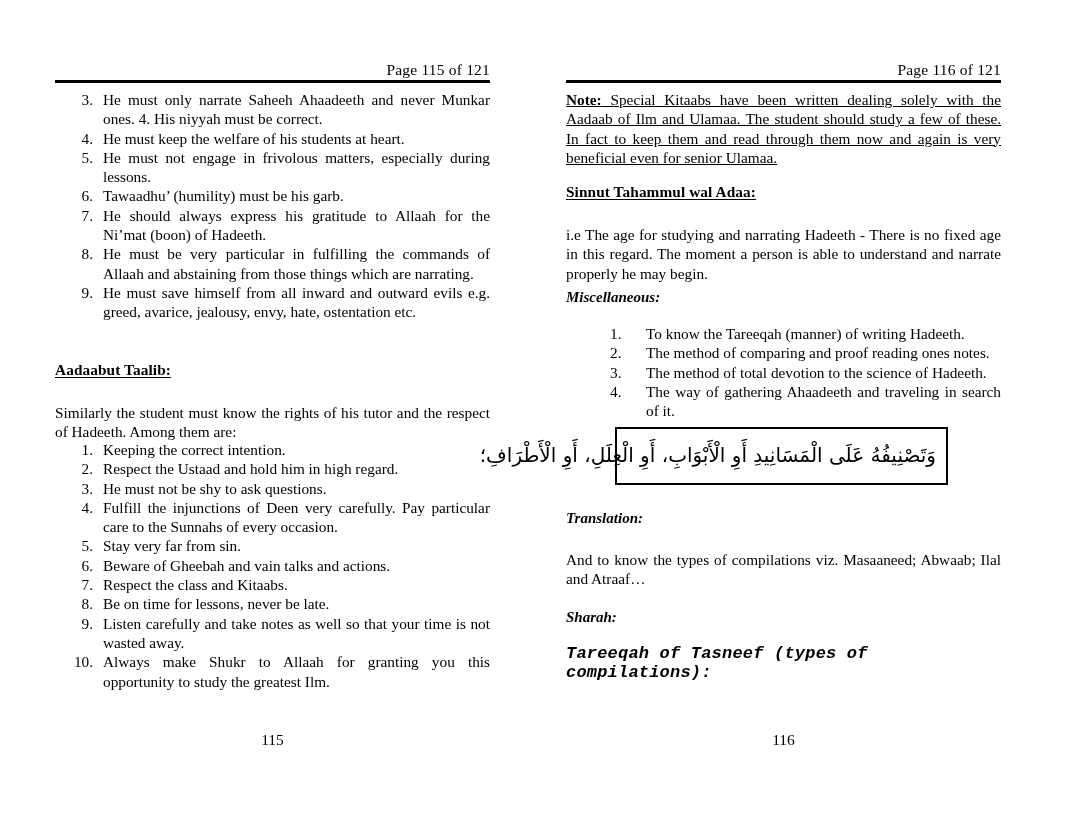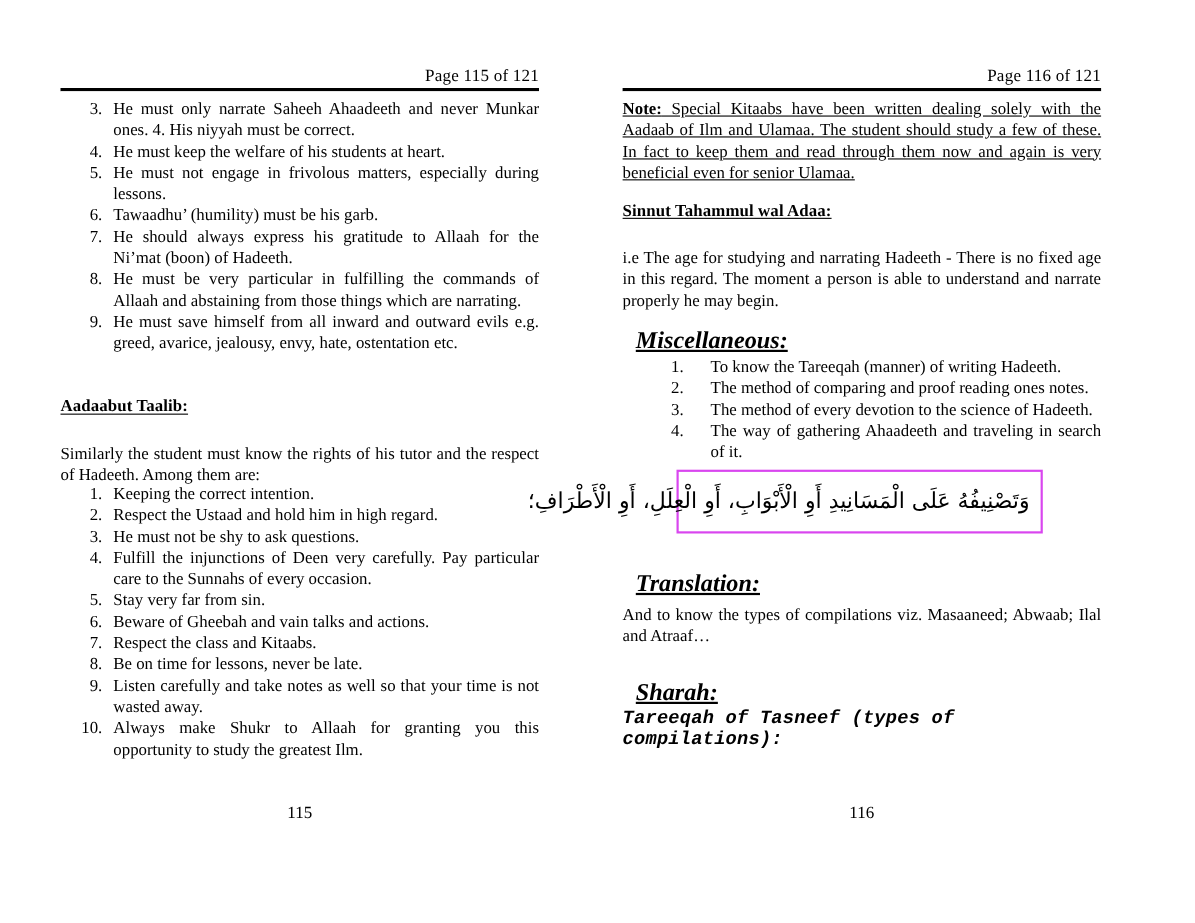--- a/index.html
+++ b/index.html
@@ -124,43 +124,42 @@
   h2.head-bold-ul {
     margin: 0;
     font-size: 15.3px;
     line-height: 19px;
     font-weight: bold;
     text-decoration: underline;
     text-underline-offset: 2px;
     letter-spacing: .1px;
   }
   h2.head-bolditalic {
-    margin: 12px;
-    font-size: 22px;
+    margin: 0;
+    font-size: 15px;
     line-height: 20px;
     font-weight: bold;
     font-style: italic;
-    text-decoration: underline;
     text-underline-offset: 2px;
   }
   .mono-head {
     margin: 0;
     font-family: "Liberation Mono", "DejaVu Sans Mono", monospace;
     font-size: 17px;
     line-height: 19px;
     font-weight: bold;
     font-style: italic;
     letter-spacing: .2px;
   }
 
   .bold-inline { font-weight: bold; }
 
   
   .arabic-box {
-    border: 2px solid #d946ef;
+    border: 2px solid #000000;
     box-sizing: border-box;
     padding: 11px 10px 13px 10px;
     text-align: center;
   }
   .arabic-text {
     font-family: "DejaVu Sans", "Liberation Sans", sans-serif;
     direction: rtl;
     unicode-bidi: bidi-override;
     font-size: 20px;
     line-height: 30px;
@@ -304,21 +303,21 @@
         <li>
           <span class="num">1.</span>
           <span class="txt">To know the Tareeqah (manner) of writing Hadeeth.</span>
         </li>
         <li>
           <span class="num">2.</span>
           <span class="txt">The method of comparing and proof reading ones notes.</span>
         </li>
         <li>
           <span class="num">3.</span>
-          <span class="txt">The method of every devotion to the science of Hadeeth.</span>
+          <span class="txt">The method of total devotion to the science of Hadeeth.</span>
         </li>
         <li>
           <span class="num">4.</span>
           <span class="txt">The way of gathering Ahaadeeth and traveling in search of it.</span>
         </li>
       </ol>
     </div>
 
     <div class="body-area" style="top:427px;left:49px;width:333px;">
       <div class="arabic-box">

